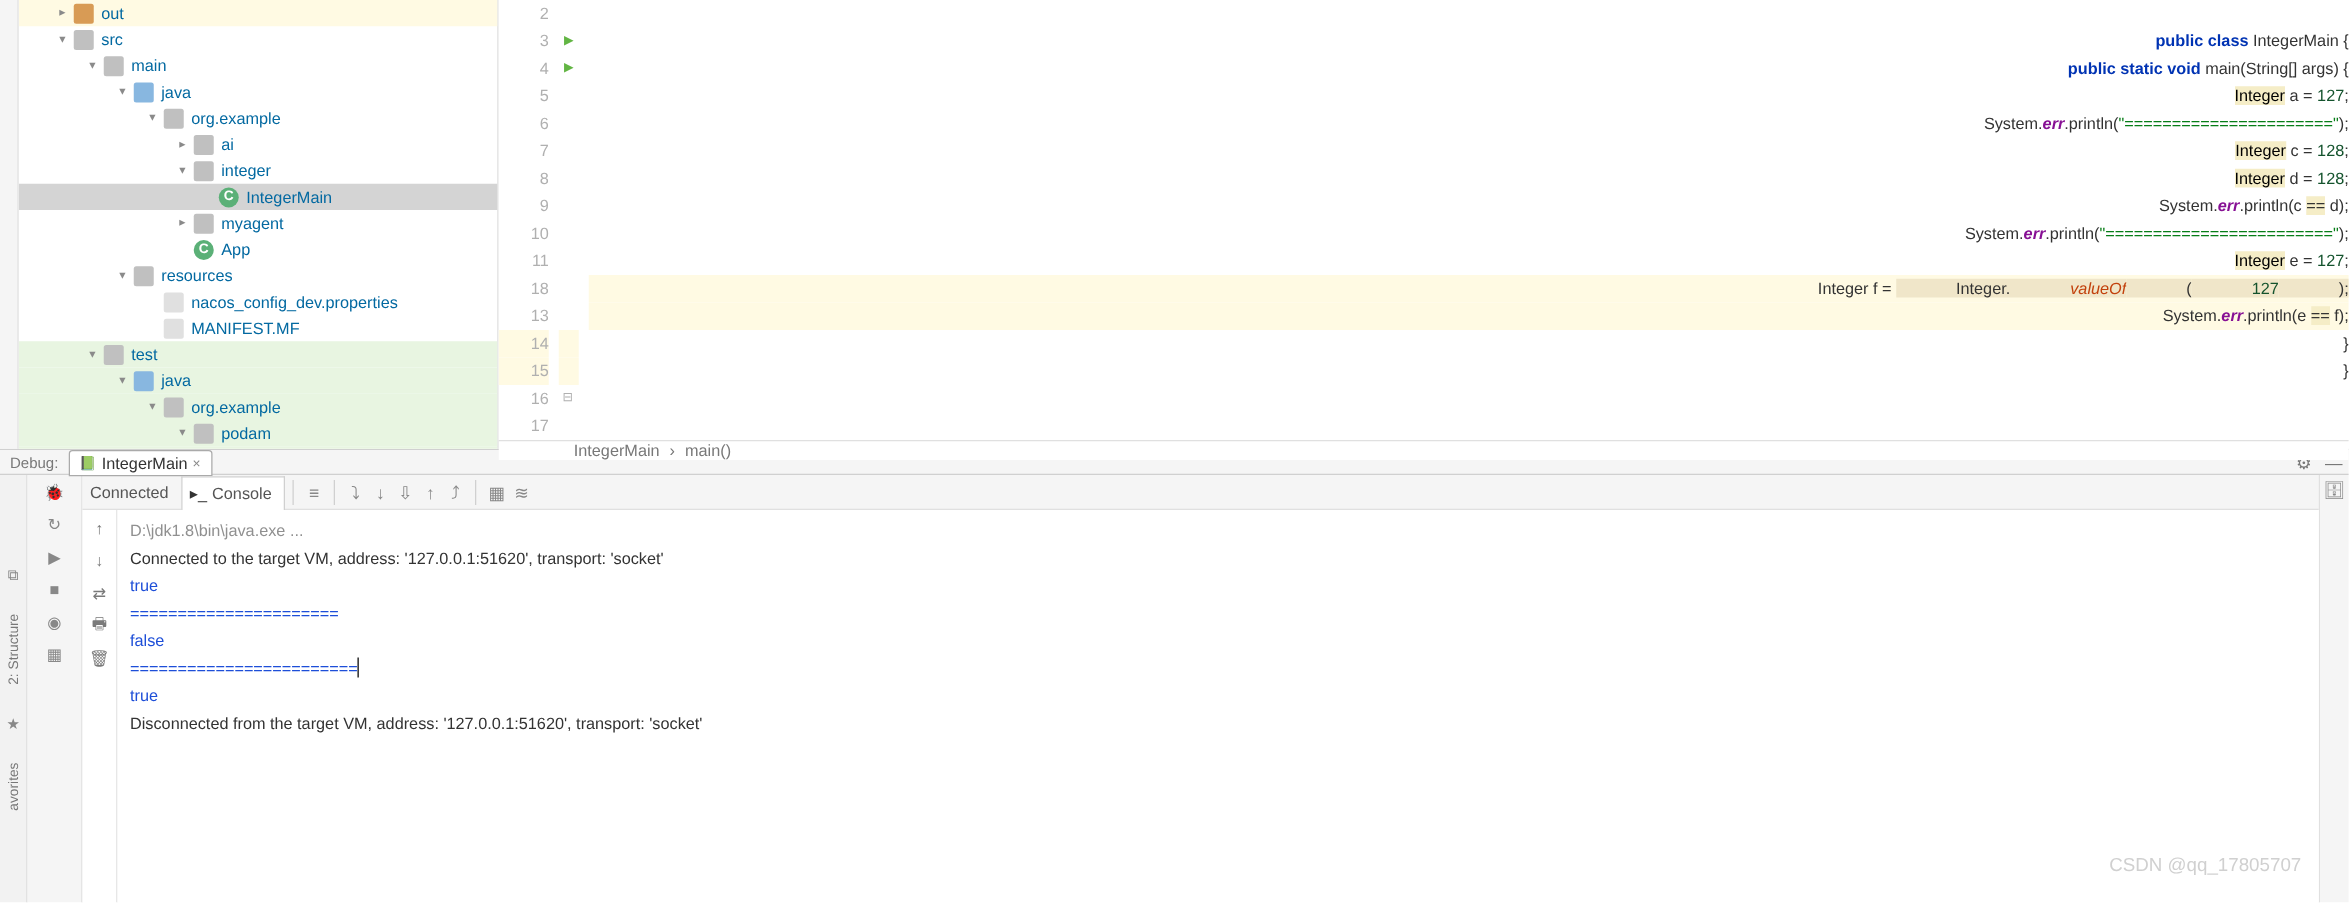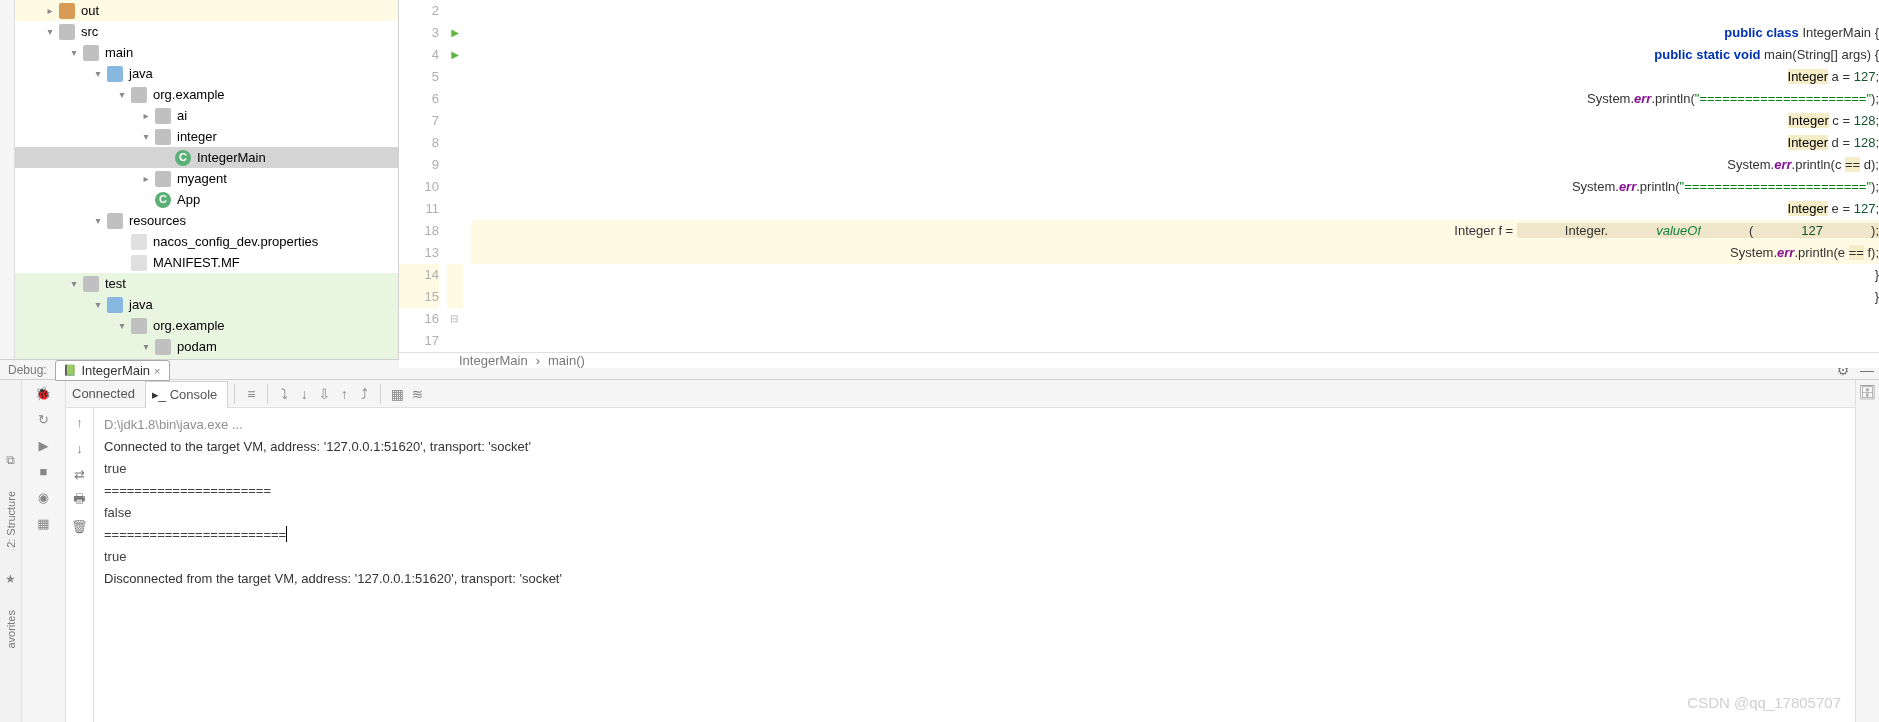--- a/index.html
+++ b/index.html
@@ -11,36 +11,36 @@
 .tree-row { display:flex; align-items:center; height:21px; line-height:21px; cursor:default; white-space:nowrap; }
 .tree-row.sel { background:#d4d4d4; }
 .chev { width:10px; display:inline-flex; justify-content:center; color:#8a8a8a; font-size:10px; margin-right:4px; }
 .ticon { width:16px; height:16px; display:inline-flex; align-items:center; justify-content:center; margin-right:6px; font-size:11px; border-radius:2px; }
 .ic-folder { background:#c7a26b; color:#c7a26b; }
 .ic-folder.orange { background:#d89b55; }
 .ic-folder.blue { background:#88b7e0; }
 .ic-folder.gray { background:#c0c0c0; }
 .ic-class { background:#5bb077; color:#fff; border-radius:50%; font-weight:bold; }
 .ic-file { background:#e0e0e0; }
-.tree-label { color:#000000; }
+.tree-label { color:#0369a1; }
 .editor-area { flex:1; display:flex; flex-direction:column; background:#fff; position:relative; }
 .code-body { flex:1; display:flex; background:#fff; font-family:Menlo,Consolas,monospace; font-size:14px; line-height:22px; }
 .gutter { width:48px; text-align:right; color:#b0b0b0; padding:0 8px 0 0; user-select:none; background:#fff; }
 .gutter div { height:22px; }
 .run-gutter { width:16px; color:#62b543; }
 .run-gutter div { height:22px; display:flex; align-items:center; justify-content:center; font-size:10px; }
 .code-lines { flex:1; padding:0 0 0 8px;text-align:right; }
 .code-lines div.line { height:22px; white-space:pre; }
 .hl-line { background:#fffae3; }
 .kw { color:#0033b3; font-weight:bold; }
 .ty { color:#000; background:#f5edc7; }
 .num { color:#14532d; }
 .str { color:#067d17; }
 .fld { color:#871094; font-style:italic; font-weight:bold; }
-.mth { font-style:italic; color:#15803d; }
+.mth { font-style:italic; color:#c2410c; }
 .op { background:#f5edc7; }
 .call { background:#f0e6c9;padding-left:48px; }
 .breadcrumb { height:24px; border-top:1px solid #e0e0e0; background:#fff; color:#787878; padding:0 0 0 60px; display:flex; align-items:center; gap:8px; font-family:"Segoe UI",Arial; font-size:13px; }
 .bc-sep { color:#787878; }
 .fold { color:#b0b0b0; font-size:10px; display:inline-block; width:10px; }
 .debug-bar { height:20px; background:#f5f5f5; border-bottom:1px solid #d0d0d0; display:flex; align-items:center; }
 .debug-label { padding:0 8px; color:#787878; font-size:12px; }
 .debug-tab { padding:2px 8px; border:1px solid #aaa; border-top-left-radius:3px; border-top-right-radius:3px; background:#fff; display:flex; align-items:center; gap:4px; font-size:12px; position:relative; top:1px; }
 .dbg-close { color:#888; font-size:11px; }
 .dbg-spacer { flex:1; }
@@ -50,23 +50,23 @@
 .left-dbg-rail .ri { width:18px; height:18px; display:flex; align-items:center; justify-content:center; color:#888; font-size:13px; }
 .dbg-main { flex:1; display:flex; flex-direction:column; }
 .tab-item { padding:0 10px 0 6px; height:28px; display:flex; align-items:center; gap:4px; color:#555; cursor:default; }
 .tab-item.active { background:#fff; border-top:1px solid #d0d0d0; border-left:1px solid #d0d0d0; border-right:1px solid #d0d0d0; border-bottom:1px solid #fff; position:relative; top:1px; }
 .tb-sep { width:1px; height:20px; background:#d0d0d0; margin:0 6px; }
 .tb-icon { width:20px; height:20px; display:flex; align-items:center; justify-content:center; color:#888; font-size:14px; }
 .debug-panel { flex:1; display:flex; }
 .inner-rail { width:28px; background:#fff; border-right:1px solid #e0e0e0; display:flex; flex-direction:column; align-items:center; padding-top:6px; gap:10px; }
 .inner-rail .ri { width:16px; height:16px; color:#7a7a7a; display:flex; align-items:center; justify-content:center; font-size:13px; }
 .console { flex:1; background:#fff; padding:6px 10px; font-family:Menlo,Consolas,monospace; font-size:14px; line-height:22px; color:#333; position:relative; }
-.console .err { color:#404040; }
+.console .err { color:#1d4ed8; }
 .console .dim { color:#909090; }
-.watermark { position:absolute; right:14px; bottom:8px; color:#d0d0d0; font-family:"Segoe UI",Arial; font-size:15px; pointer-events:none; }
+.watermark { position:absolute; right:14px; bottom:18px; color:#d0d0d0; font-family:"Segoe UI",Arial; font-size:15px; pointer-events:none; }
 .right-rail { width:24px; background:#f5f5f5; border-left:1px solid #e0e0e0; display:flex; flex-direction:column; align-items:center; padding-top:4px; gap:8px; }
 .right-rail .ri { color:#888; font-size:14px; }
 .bottom-area { flex:1; display:flex; }
 .side-vert { width:22px; background:#f2f2f2; border-right:1px solid #ddd; display:flex; flex-direction:column; justify-content:center; align-items:center; gap:24px; }
 .side-vert .lbl { writing-mode:vertical-rl; transform:rotate(180deg); color:#787878; font-size:11px; }
 .side-vert .sic { color:#888; font-size:12px; }
 .cursor-mark { display:inline-block; width:1px; height:16px; background:#000; vertical-align:text-bottom; }
 .bug-icon { color:#62b543; font-size:14px; }
 .stop-icon { color:#d9534f; }
 .gray-icon { color:#a0a0a0; }

